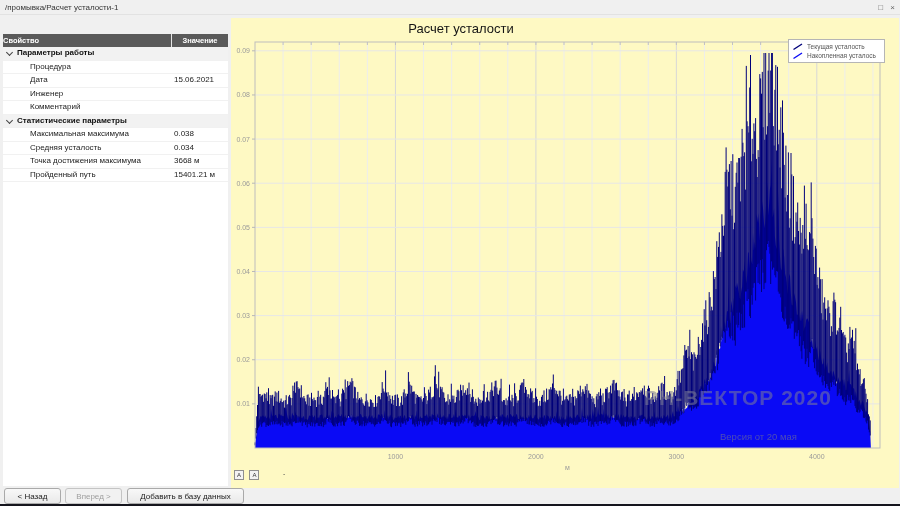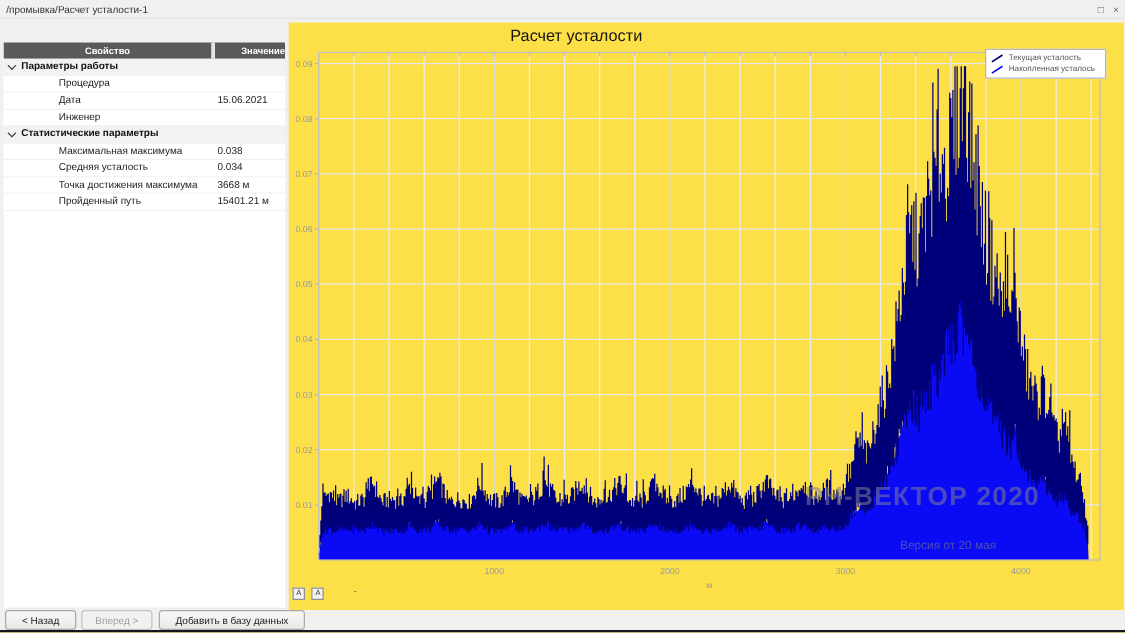--- a/index.html
+++ b/index.html
@@ -6,31 +6,31 @@
   body{width:900px;height:506px;position:relative;background:#f0f0f0;
        font-family:"Liberation Sans",sans-serif;overflow:hidden}
   .titlebar{position:absolute;top:0;left:0;right:0;height:15px;background:#f0f0f0;
        border-bottom:1px solid #e2e2e2;font-size:8px;line-height:15px;color:#333;
        padding-left:5px;box-sizing:border-box}
   .tb-icons{position:absolute;right:5px;top:0;color:#666;font-size:8px}
   .tb-icons span{margin-left:5px;cursor:default}
   .left-panel{position:absolute;left:3px;top:34px;width:225px;bottom:20px;background:#fff}
   .tbl-header{display:flex;height:13px;background:#5a5a5a;color:#fff;font-weight:bold;
        font-size:7.5px;line-height:13px}
-  .tbl-header .col1{flex:1;text-align:center;border-right:3px solid #e5e5e5}
-  .tbl-header .col2{width:56px;text-align:right}
+  .tbl-header .col1{flex:1;text-align:left;border-right:1px solid #e5e5e5}
+  .tbl-header .col2{width:56px;text-align:center}
   .trow{display:flex;height:12.5px;line-height:12.5px;font-size:8px;color:#222;
        border-bottom:1px solid #f1f1f1;background:#fff}
-  .trow .k{flex:1;padding-left:44px;overflow:hidden;white-space:nowrap}
+  .trow .k{flex:1;padding-left:27px;overflow:hidden;white-space:nowrap}
   .trow .v{width:54px;padding-left:2px;white-space:nowrap}
   .trow.section{background:#f2f2f2;font-weight:bold;color:#111}
   .trow.section .k{padding-left:14px;position:relative}
   .chev{position:absolute;left:4px;top:3px;width:4px;height:4px;
        border-right:1px solid #444;border-bottom:1px solid #444;transform:rotate(45deg)}
-  .card{position:absolute;left:231px;top:18px;right:1px;bottom:18px;background:#fde047}
+  .card{position:absolute;left:231px;top:18px;right:1px;bottom:18px;background:#fef9c3}
   .chart-title{position:absolute;top:3px;left:130px;width:200px;text-align:center;
        font-size:13px;color:#141414;white-space:nowrap}
   #chart-svg{position:absolute;left:0;top:0}
   .watermark{position:absolute;left:413px;top:368px;font-size:21px;font-weight:bold;
        letter-spacing:1px;color:rgba(125,125,150,0.55);white-space:nowrap;pointer-events:none}
   .watermark-sub{position:absolute;left:489px;top:413px;font-size:9.5px;
        color:rgba(118,118,145,0.62);white-space:nowrap;pointer-events:none}
   .legend{position:absolute;left:557px;top:21px;width:97px;background:#fff;
        border:1px solid #b5b5b5;padding:2px 3px;box-sizing:border-box}
   .lg-row{display:flex;align-items:center;height:9px;font-size:6.5px;color:#555;white-space:nowrap}
@@ -74,20 +74,24 @@
         <div class="trow">
           <span class="k">Процедура</span>
           <span class="v"></span>
         </div>
         <div class="trow">
           <span class="k">Дата</span>
           <span class="v">15.06.2021</span>
         </div>
         <div class="trow">
           <span class="k">Инженер</span>
+          <span class="v"></span>
+        </div>
+        <div class="trow">
+          <span class="k">Комментарий</span>
           <span class="v"></span>
         </div>
         <div class="trow section">
           <span class="k"><span class="chev"></span>Статистические параметры</span>
           <span class="v"></span>
         </div>
         <div class="trow">
           <span class="k">Максимальная максимума</span>
           <span class="v">0.038</span>
         </div>

